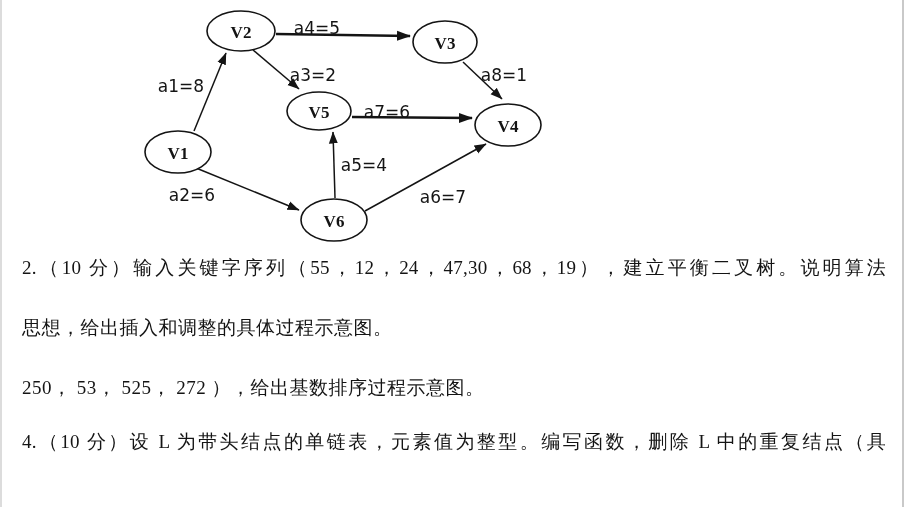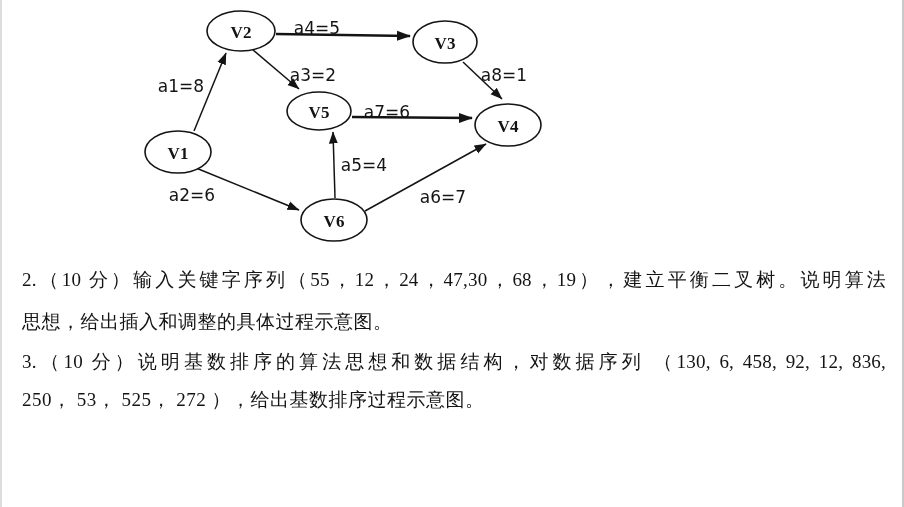--- a/index.html
+++ b/index.html
@@ -30,21 +30,20 @@
   }
   .qline {
     position: absolute;
     left: 20px;
     width: 864px;
     font-size: 19px;
     line-height: 24px;
     color: #141414;
     letter-spacing: 0.5px;
     white-space: pre-wrap;
-    margin-top: 12px;
   }
   .qline.just {
     text-align: justify;
     text-align-last: justify;
     letter-spacing: 0.2px;
   }
 </style>
 </head>
 <body>
 
@@ -101,17 +100,17 @@
           <text x="317" y="112" text-anchor="middle" dominant-baseline="central" class="node-label" fill="#141414">V5</text>
         </g>
         <g>
           <ellipse cx="332" cy="220" rx="33" ry="21" fill="#ffffff" stroke="#141414" stroke-width="1.6"></ellipse>
           <text x="332" y="221" text-anchor="middle" dominant-baseline="central" class="node-label" fill="#141414">V6</text>
         </g>
       </g>
   </svg>
 
   <div class="qline just" style="top:256px">2.（10 分）输入关键字序列（55，12，24，47,30，68，19），建立平衡二叉树。说明算法</div>
-  <div class="qline" style="top:298px">思想，给出插入和调整的具体过程示意图。</div>
-  <div class="qline just" style="top:338px">3.（10 分）说明基数排序的算法思想和数据结构，对数据序列 （130, 6, 458, 92, 12, 836,</div>
+  <div class="qline" style="top:316px">思想，给出插入和调整的具体过程示意图。</div>
   <div class="qline" style="top:376px">250， 53， 525， 272 ），给出基数排序过程示意图。</div>
+  <div class="qline just" style="top:430px">4.（10 分）设 L 为带头结点的单链表，元素值为整型。编写函数，删除 L 中的重复结点（具</div>
 
 </div>
 
 </body></html>

